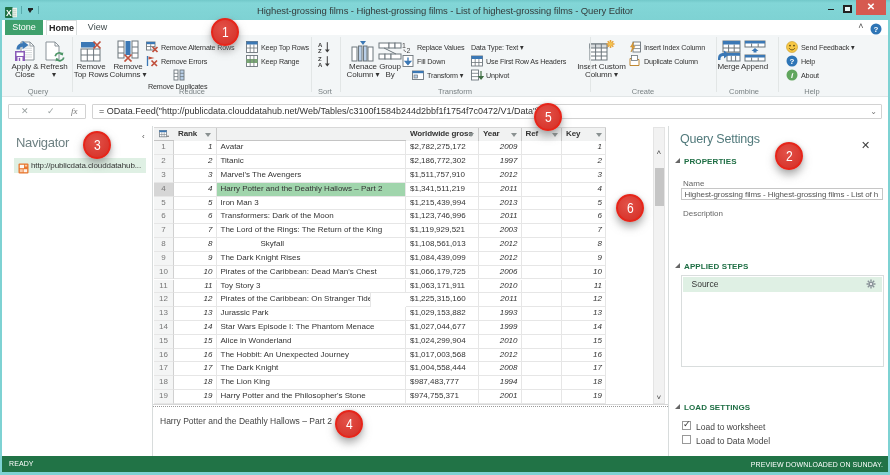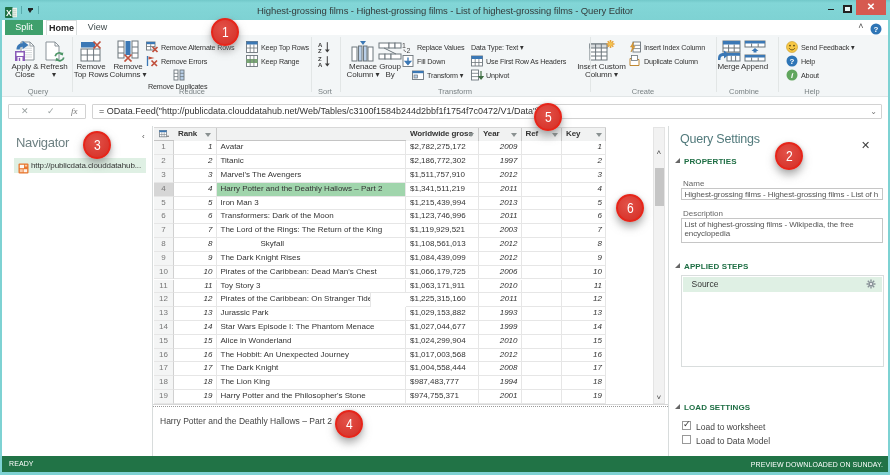--- a/index.html
+++ b/index.html
@@ -127,21 +127,21 @@
     <div class="tsep" style="left:20.5px;"></div>
     <span class="abs" style="left:27.5px;top:8.3px;width:5px;height:1.3px;background:#222;"></span>
     <span class="abs" style="left:27.5px;top:10.3px;width:0;height:0;border-left:2.5px solid transparent;border-right:2.5px solid transparent;border-top:3px solid #222;"></span>
     <div class="tsep" style="left:38px;"></div>
     <div id="ttext">Highest-grossing films - Highest-grossing films - List of highest-grossing films - Query Editor</div>
     <div id="wmin"></div>
     <div id="wmax"></div>
     <div id="wclose">✕</div>
   </div>
   <div id="inner"></div>
-  <div id="filetab">Split</div>
+  <div id="filetab">Stone</div>
   <div id="hometab">Home</div>
   <div id="viewtab">View</div>
   <div id="ribcollapse">˄</div>
   <div id="ribhelp"><svg width="13" height="12" viewBox="0 0 13 12">
         <circle cx="6" cy="6" r="5.5" fill="#2e75b6"></circle>
         <text x="6" y="9" font-size="8" font-weight="bold" fill="#fff" text-anchor="middle">?</text>
       </svg></div>
   <div id="ribbon"></div>
   <div class="bigb" style="left:5.0px;width:40px;">
       <div class="bico"><svg width="22" height="22" viewBox="0 0 22 22">
@@ -701,21 +701,20 @@
   <div id="ppane">
       <div id="ptext">Harry Potter and the Deathly Hallows – Part 2</div>
     </div>
   <div id="qs">
     <div id="qstitle">Query Settings</div>
     <div id="qsx">✕</div>
     <div class="sechdr" style="top:31px;"><span class="tri"></span>PROPERTIES</div>
     <div class="flabel" style="top:53px;">Name</div>
     <div class="fbox" style="top:62px;height:11.5px;line-height:9px;">Highest-grossing films - Highest-grossing films - List of h</div>
     <div class="flabel" style="top:83px;">Description</div>
-    <div class="fbox" id="descbox" style="top:91.5px;height:25.5px;">List of highest-grossing films - Wikipedia, the free encyclopedia</div>
     <div class="sechdr" style="top:136px;"><span class="tri"></span>APPLIED STEPS</div>
     <div id="steps">
         <div id="srcrow">Source<span id="gear"><svg width="10" height="10" viewBox="0 0 10 10">
               <g fill="#8a9399">
                 <circle cx="5" cy="5" r="2.6"></circle>
                 <g stroke="#8a9399" stroke-width="1.4">
                   <path d="M5 0.5 v2 M5 7.5 v2 M0.5 5 h2 M7.5 5 h2 M1.8 1.8 l1.4 1.4 M6.8 6.8 l1.4 1.4 M8.2 1.8 L6.8 3.2 M3.2 6.8 L1.8 8.2"></path>
                 </g>
                 <circle cx="5" cy="5" r="1.1" fill="#fff"></circle>
               </g>

